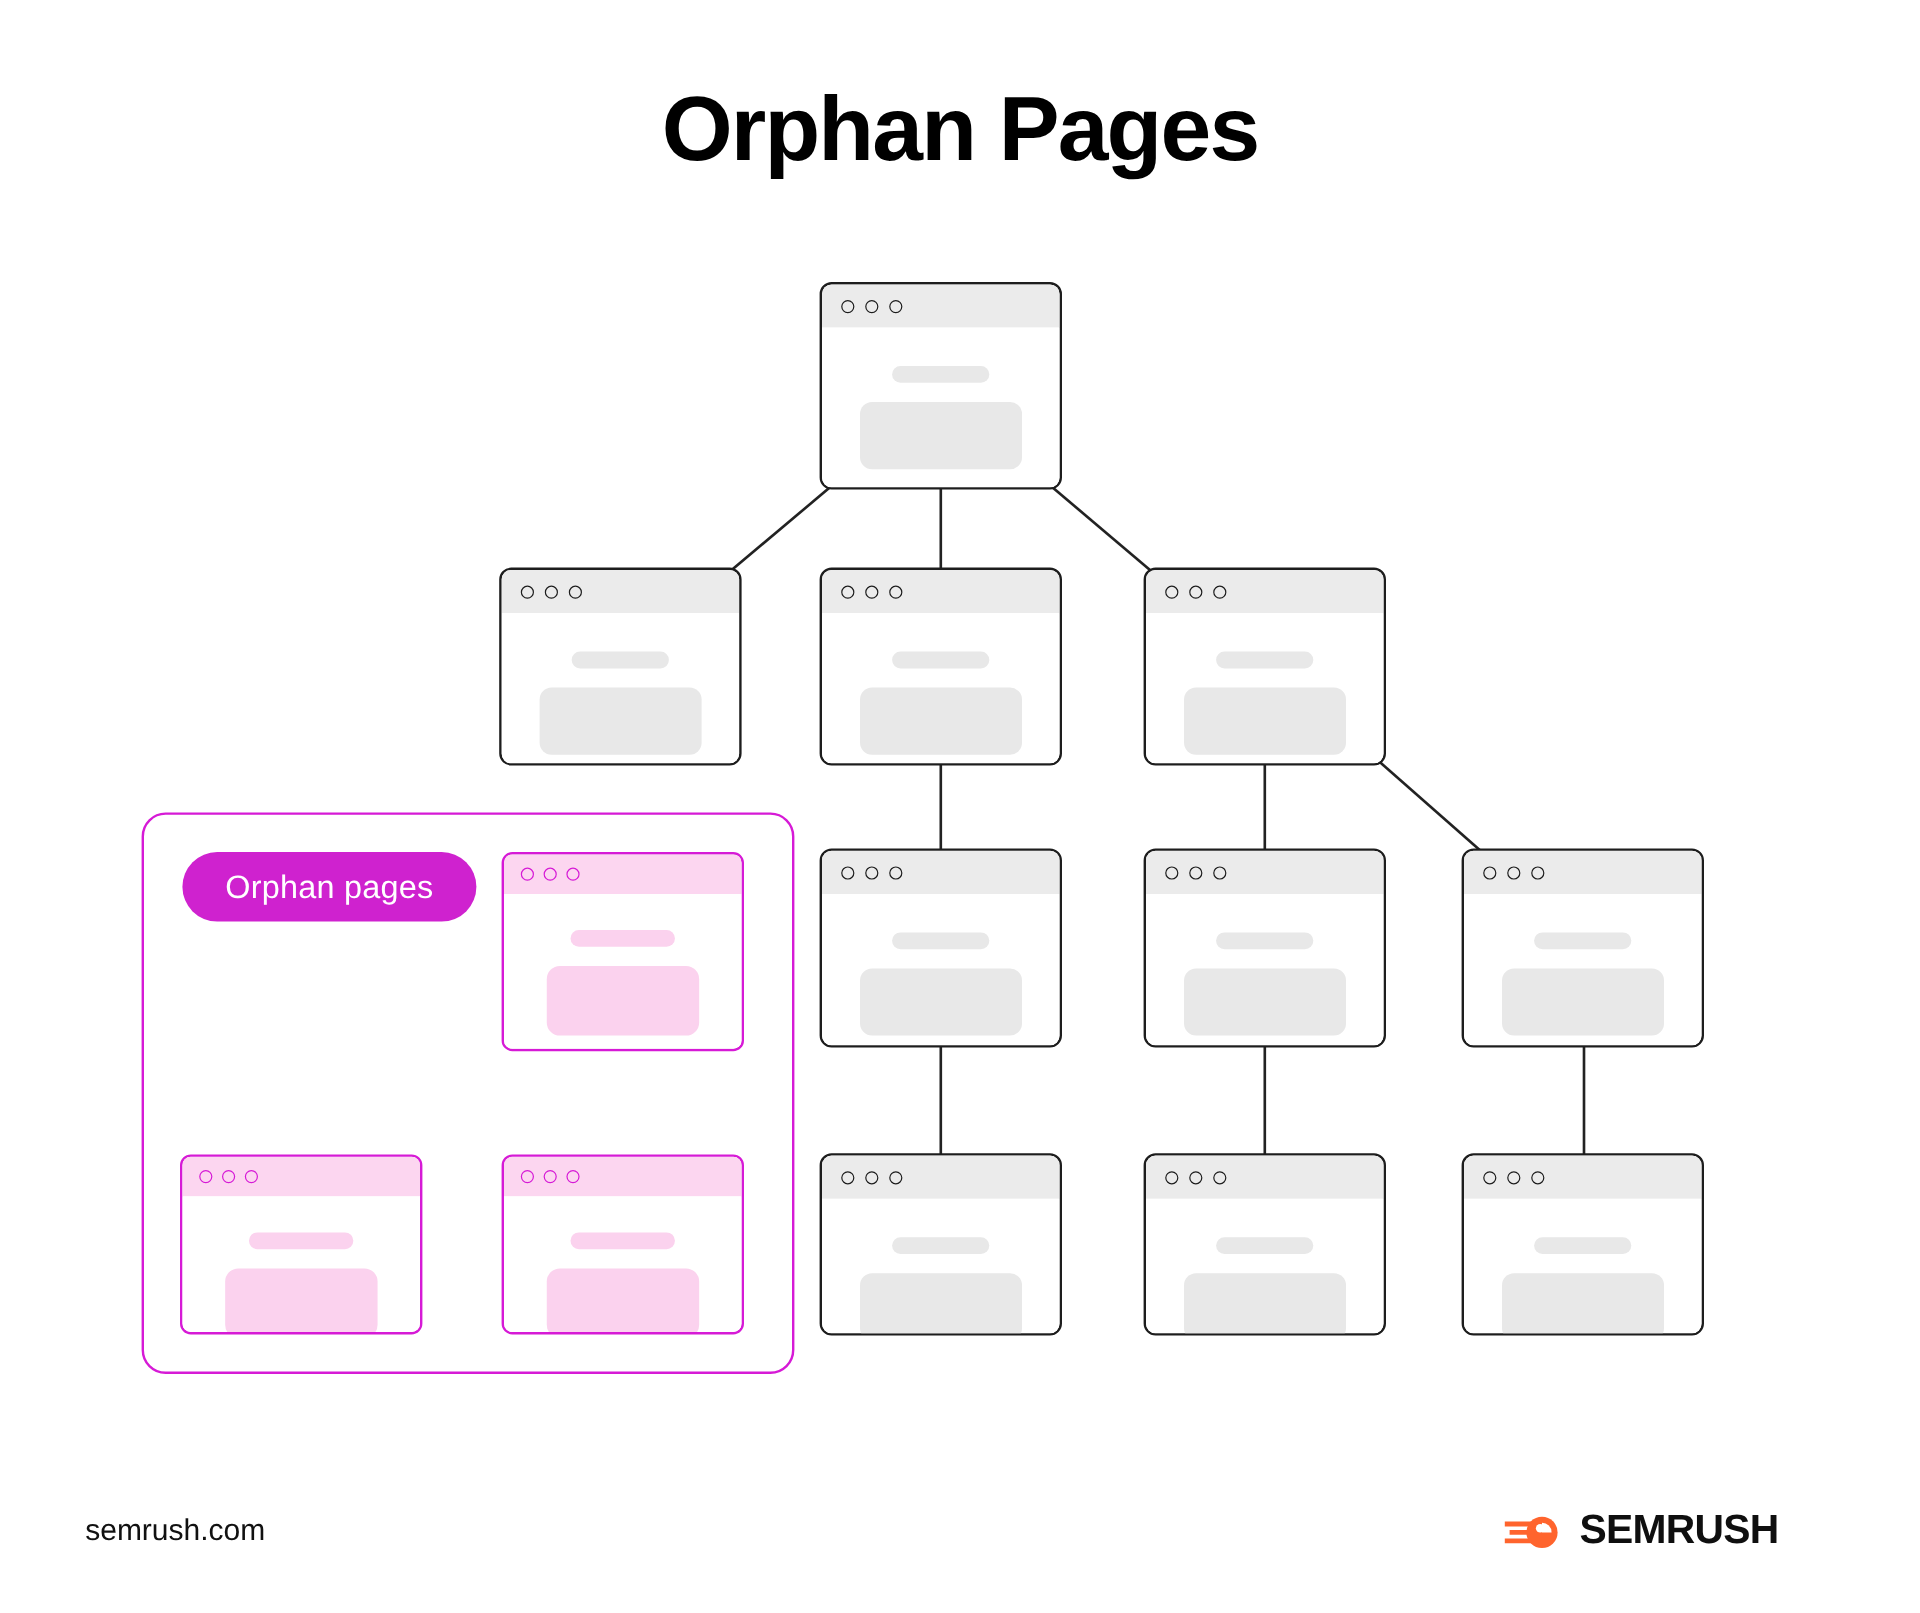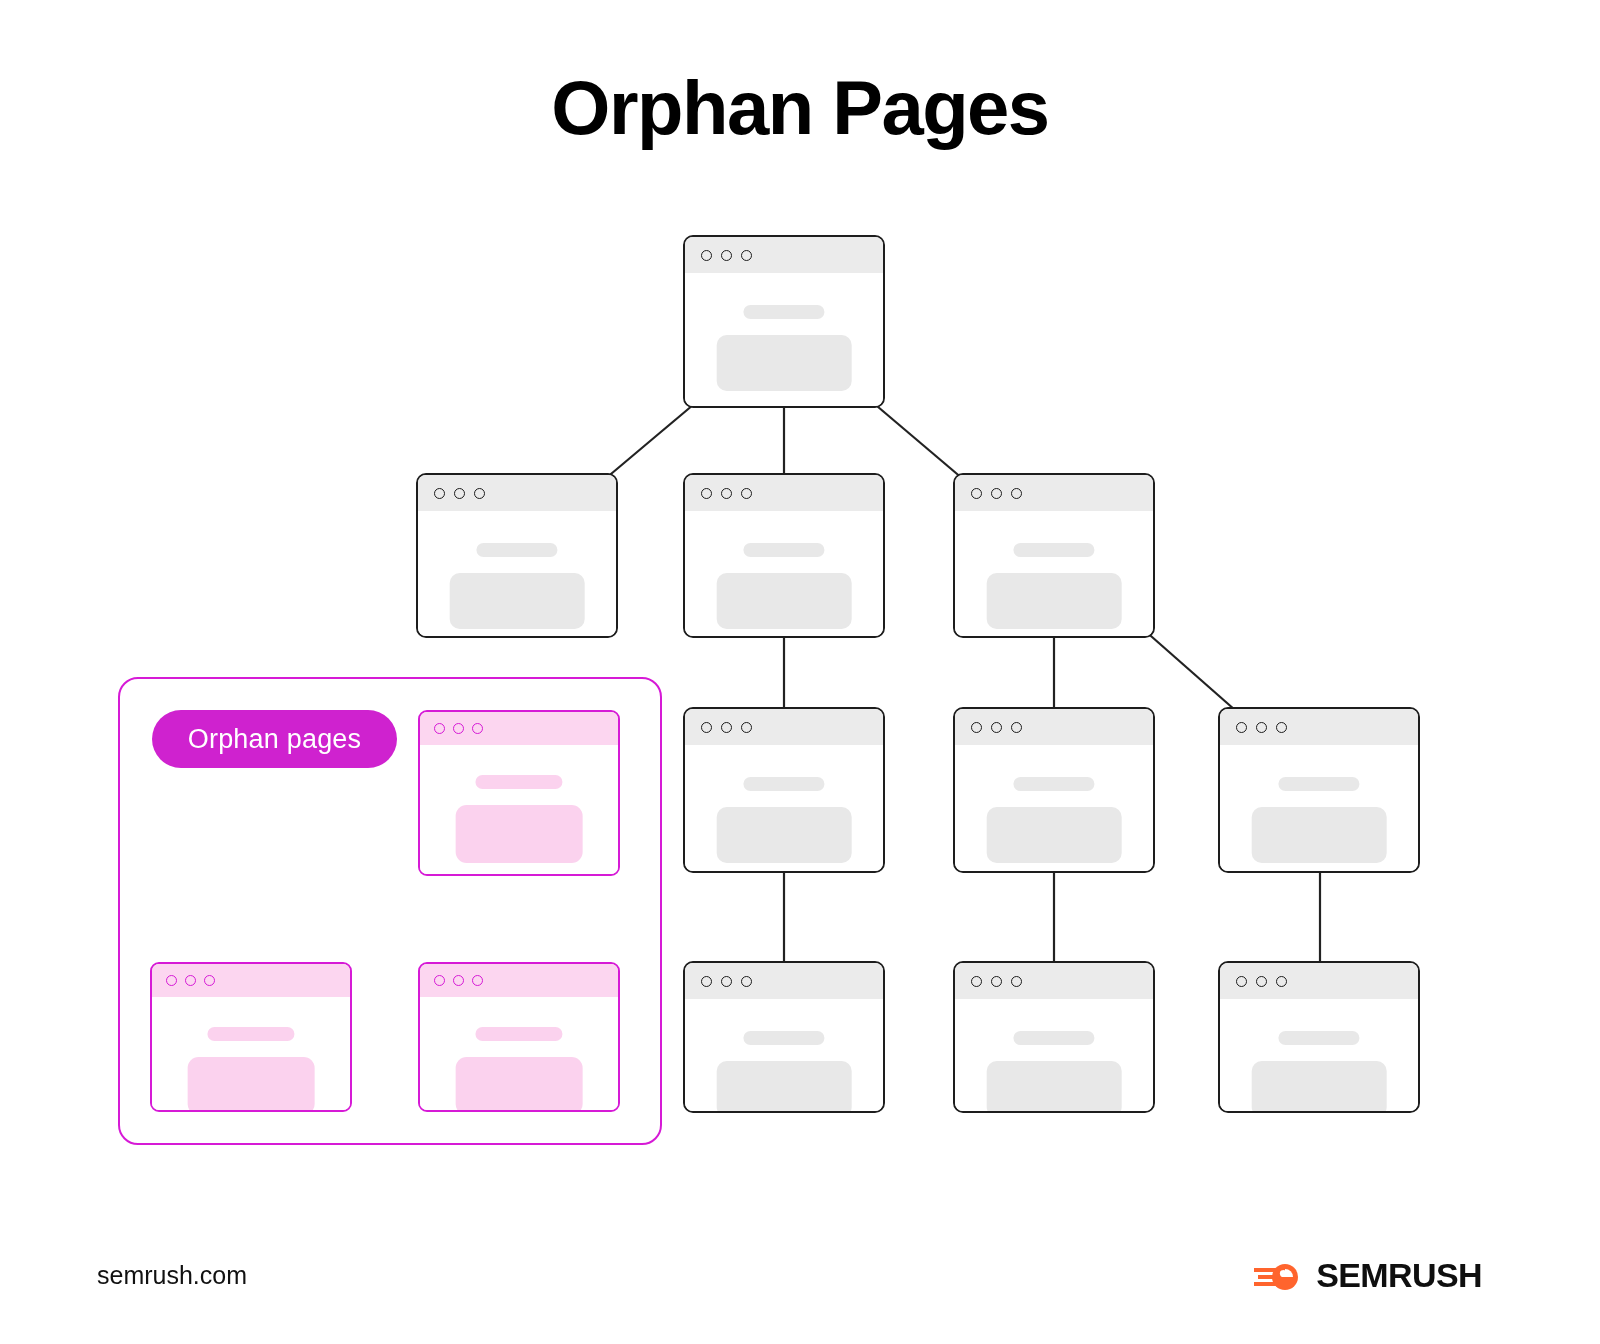--- a/index.html
+++ b/index.html
@@ -158,21 +158,21 @@
     height: 58px;
     border-radius: 11px;
     background: #fbd2ee;
   }
   .pcard .ph-line { top: 30px; }
   .pcard .ph-block { top: 60px; }
 
   
   #footer-url {
     position: absolute;
-    left: 97px; top: 1261px;
+    left: 71px; top: 1261px;
     font-size: 25px;
     color: #111111;
   }
   #semrush-logo {
     position: absolute;
     right: 118px; top: 1256px;
     display: flex;
     align-items: center;
     gap: 12px;
     text-align: right;

